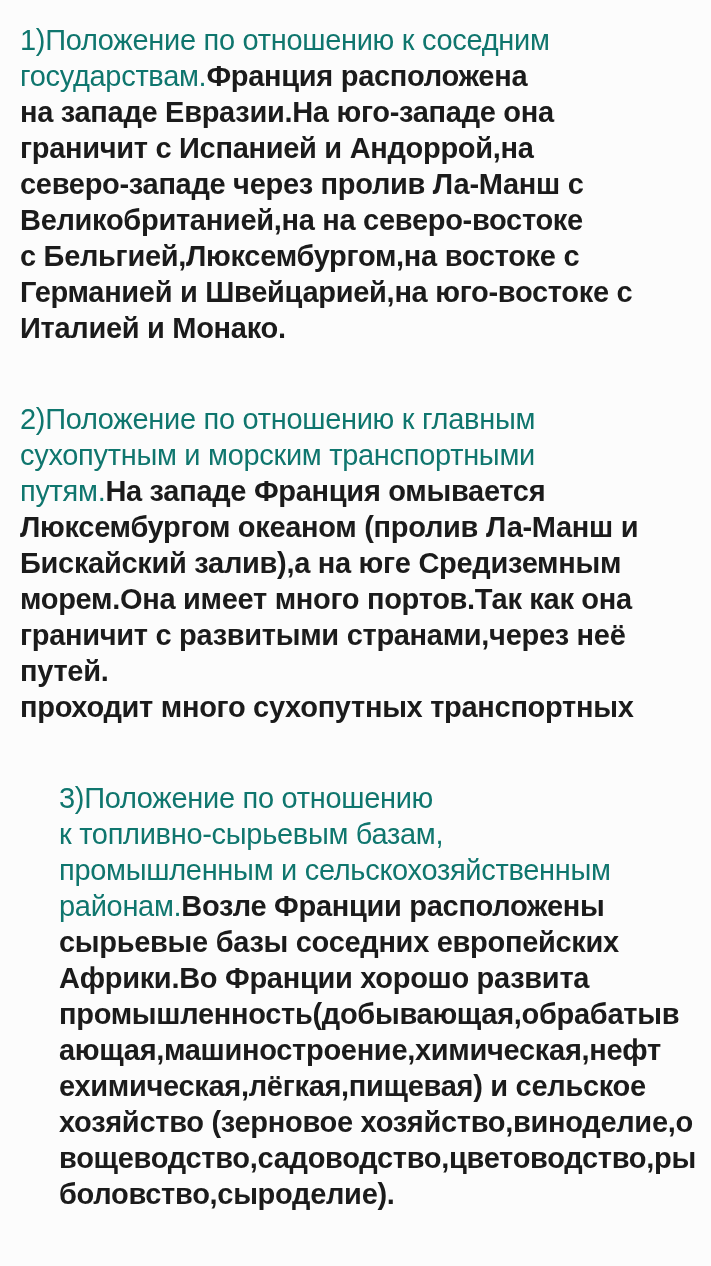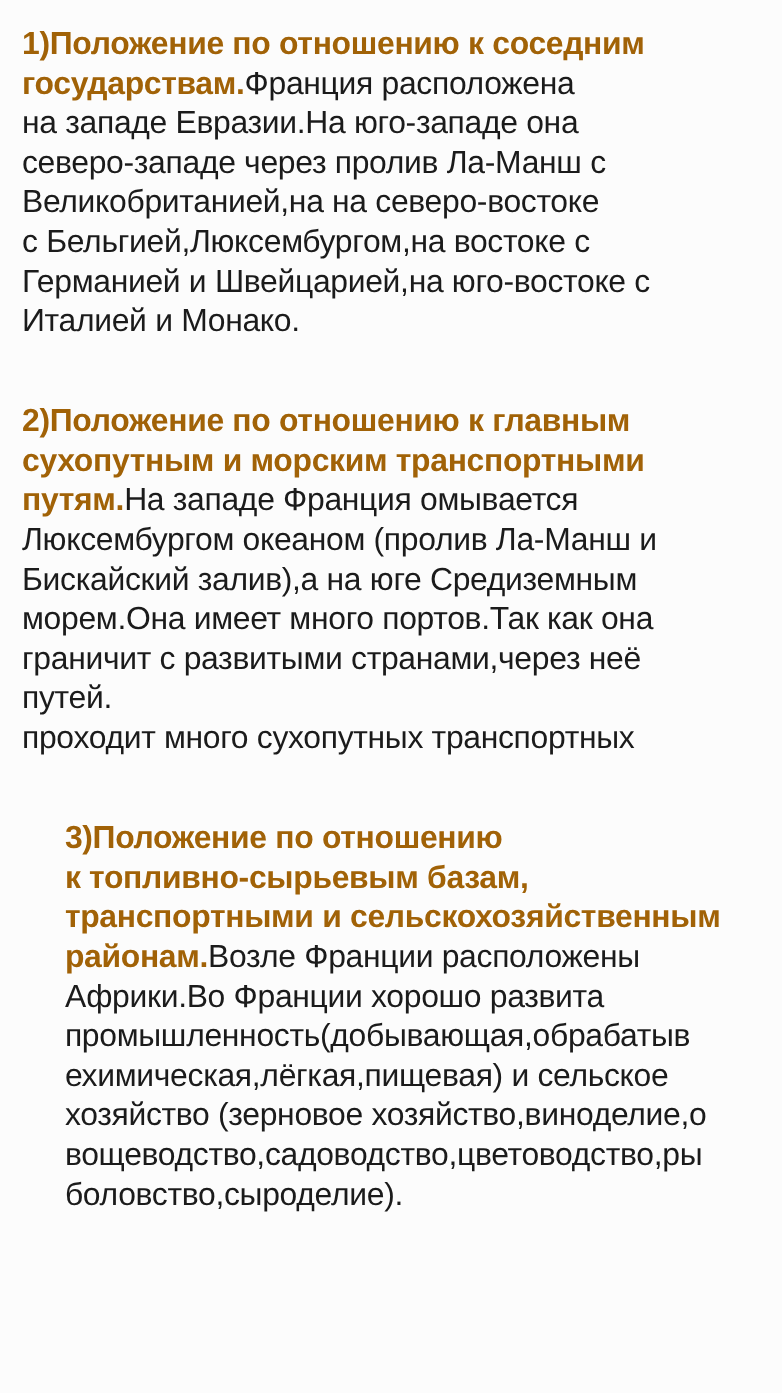--- a/index.html
+++ b/index.html
@@ -24,58 +24,61 @@
     margin-bottom: 0;
     margin-left: 39px;
   }
   .line {
     font-size: 29px;
     line-height: 36px;
     letter-spacing: -0.3px;
     white-space: nowrap;
   }
   .bold {
-    font-weight: 700;
-    color: #a16207;
+    font-weight: 400;
+    color: #0f766e;
   }
   .regular {
-    font-weight: 400;
+    font-weight: 700;
     color: #1b1b1b;
   }
 </style>
 </head>
 <body>
 
 <main class="doc" id="doc">
     <div class="section">
       <div class="line"><span class="bold">1)Положение по отношению к соседним</span></div>
       <div class="line"><span class="bold">государствам.</span><span class="regular">Франция расположена</span></div>
       <div class="line"><span class="regular">на западе Евразии.На юго-западе она</span></div>
+      <div class="line"><span class="regular">граничит с Испанией и Андоррой,на</span></div>
       <div class="line"><span class="regular">северо-западе через пролив Ла-Манш с</span></div>
       <div class="line"><span class="regular">Великобританией,на на северо-востоке</span></div>
       <div class="line"><span class="regular">с Бельгией,Люксембургом,на востоке с</span></div>
       <div class="line"><span class="regular">Германией и Швейцарией,на юго-востоке с</span></div>
       <div class="line"><span class="regular">Италией и Монако.</span></div>
     </div>
     <div class="section">
       <div class="line"><span class="bold">2)Положение по отношению к главным</span></div>
       <div class="line"><span class="bold">сухопутным и морским транспортными</span></div>
       <div class="line"><span class="bold">путям.</span><span class="regular">На западе Франция омывается</span></div>
       <div class="line"><span class="regular">Люксембургом океаном (пролив Ла-Манш и</span></div>
       <div class="line"><span class="regular">Бискайский залив),а на юге Средиземным</span></div>
       <div class="line"><span class="regular">морем.Она имеет много портов.Так как она</span></div>
       <div class="line"><span class="regular">граничит с развитыми странами,через неё</span></div>
       <div class="line"><span class="regular">путей.</span></div>
       <div class="line"><span class="regular">проходит много сухопутных транспортных</span></div>
     </div>
     <div class="section">
       <div class="line"><span class="bold">3)Положение по отношению</span></div>
       <div class="line"><span class="bold">к топливно-сырьевым базам,</span></div>
-      <div class="line"><span class="bold">транспортными и сельскохозяйственным</span></div>
+      <div class="line"><span class="bold">промышленным и сельскохозяйственным</span></div>
       <div class="line"><span class="bold">районам.</span><span class="regular">Возле Франции расположены</span></div>
+      <div class="line"><span class="regular">сырьевые базы соседних европейских</span></div>
       <div class="line"><span class="regular">Африки.Во Франции хорошо развита</span></div>
       <div class="line"><span class="regular">промышленность(добывающая,обрабатыв</span></div>
+      <div class="line"><span class="regular">ающая,машиностроение,химическая,нефт</span></div>
       <div class="line"><span class="regular">ехимическая,лёгкая,пищевая) и сельское</span></div>
       <div class="line"><span class="regular">хозяйство (зерновое хозяйство,виноделие,о</span></div>
       <div class="line"><span class="regular">вощеводство,садоводство,цветоводство,ры</span></div>
       <div class="line"><span class="regular">боловство,сыроделие).</span></div>
     </div>
   </main>
 
 </body></html>

